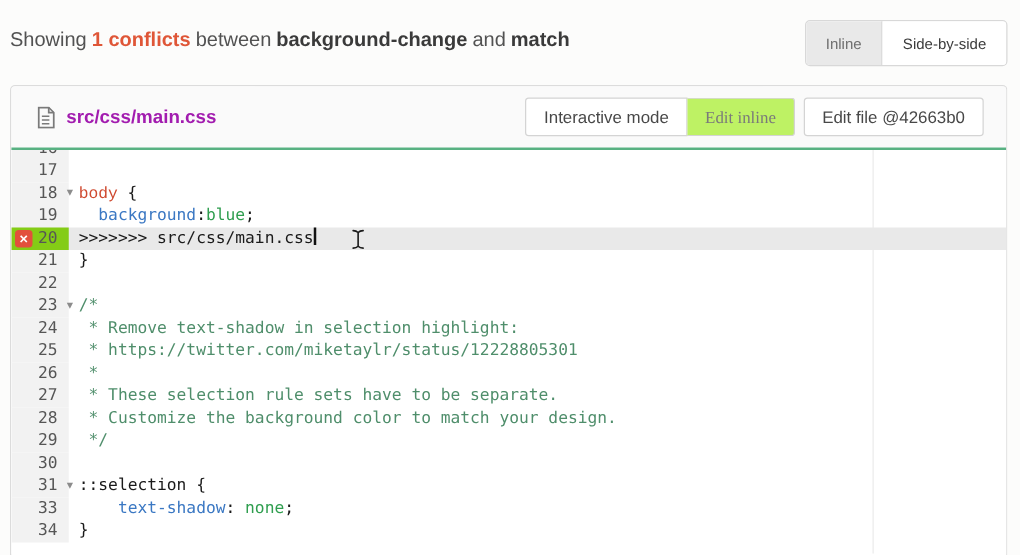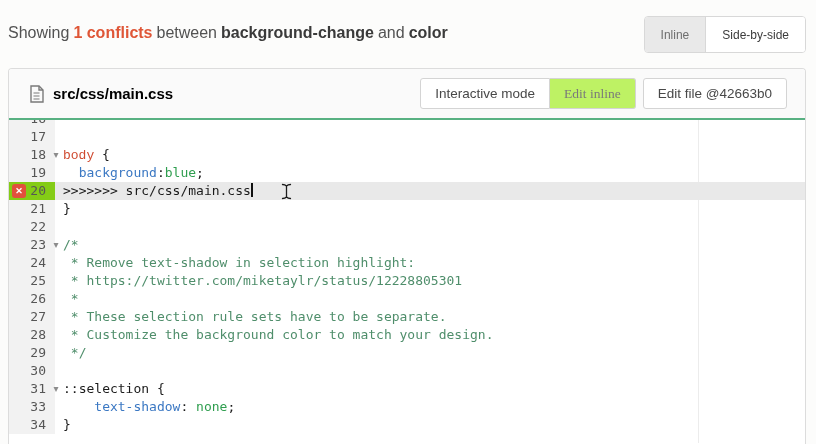--- a/index.html
+++ b/index.html
@@ -47,21 +47,21 @@
     border-bottom:none;
     background:#fff;
     overflow:hidden;
   }
   .panel-header {
     height:49px; background:#fafafa;
     display:flex; align-items:center;
     padding:0 18px 0 20px;
   }
   .file-icon { width:15px; height:18px; margin-right:9px; flex:0 0 auto; }
-  .file-name { font-size:15px; font-weight:bold; color:#000000; }
+  .file-name { font-size:15px; font-weight:bold; color:#a21caf; }
 
   .header-actions { margin-left:auto; display:flex; align-items:center; }
   .btn {
     height:31px; display:flex; align-items:center; justify-content:center;
     padding:0 14px; font-size:13.5px; color:#484848;
     background:#fff; border:1px solid #d4d4d4; cursor:pointer;
     font-family:"Liberation Sans", sans-serif; white-space:nowrap;
   }
   .btn-group { display:flex; }
   .btn-group .btn:first-child { border-radius:3px 0 0 3px; }
@@ -109,21 +109,21 @@
   .caret {
     display:inline-block; width:0; height:14px;
     border-left:2px solid #111; vertical-align:-2px;
   }
   .ibeam { position:absolute; left:272px; top:63px; }
 </style>
 </head>
 <body>
 
 <div class="summary">
-  <span>Showing</span><span class="count">1 conflicts</span><span>between</span><span class="branch">background-change</span><span>and</span><span class="branch">color</span>
+  <span>Showing</span><span class="count">1 conflicts</span><span>between</span><span class="branch">background-change</span><span>and</span><span class="branch">match</span>
 </div>
 
 <div class="view-toggle">
   <button class="tbtn selected">Inline</button>
   <button class="tbtn">Side-by-side</button>
 </div>
 
 <div class="panel">
   <div class="panel-header">
     <svg class="file-icon" viewBox="0 0 15 18">

